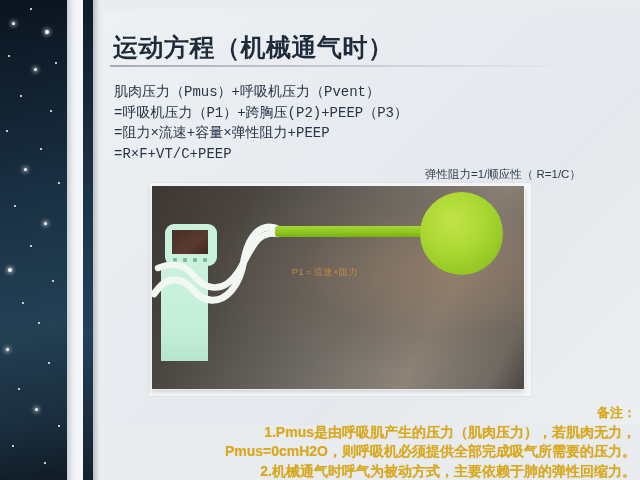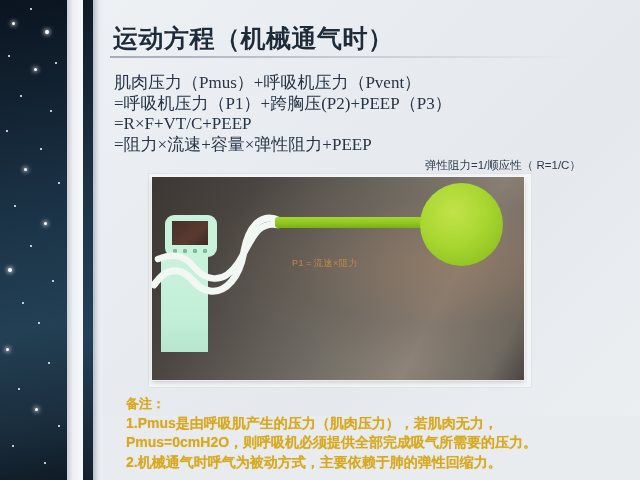--- a/index.html
+++ b/index.html
@@ -21,38 +21,38 @@
 
   
   .band-light-a{position:absolute;left:67px;top:0;width:16px;height:480px;
     background:linear-gradient(90deg,#c9cfd6,#eef1f4 40%,#f6f8f9 100%);}
   .band-dark{position:absolute;left:83px;top:0;width:10px;height:480px;
     background:linear-gradient(180deg,#0f1c28 0%,#1d3447 40%,#24415a 70%,#14212c 100%);}
   .band-light-b{position:absolute;left:93px;top:0;width:10px;height:480px;
     background:linear-gradient(90deg,#b9c0c8,#e7eaee 60%,#eceff2 100%);}
 
   
-  .panel{position:absolute;left:103px;top:0;width:537px;height:416px;
+  .panel{position:absolute;left:103px;top:9px;width:537px;height:416px;
     background:linear-gradient(135deg,#eef1f4 0%,#e8ebef 35%,#e5e9ed 65%,#eceff2 100%);}
 
   .title{
     position:absolute;left:10px;top:22px;
     font-size:25px;font-weight:bold;color:#1d2b3a;
     letter-spacing:.5px;white-space:nowrap;
     text-shadow:0 1px 0 rgba(255,255,255,.6);
   }
   .title-rule{
     position:absolute;left:7px;top:56px;width:462px;height:2px;
     background:linear-gradient(90deg,rgba(140,150,162,.75),rgba(170,180,190,.35) 70%,rgba(200,206,212,0));
   }
 
   .eq-block{position:absolute;left:11px;top:73px;width:520px;}
   .eq-line{
-    font-size:17px;color:#263445;line-height:20.5px;white-space:nowrap;
-    font-family:Liberation Serif, serif;
+    font-size:14px;color:#263445;line-height:20.5px;white-space:nowrap;
+    font-family:Liberation Mono, monospace;
   }
 
   .note-small{
     position:absolute;left:322px;top:158px;
     font-size:11.5px;color:#2c3a4a;white-space:nowrap;
   }
 
   
   .photo{
     position:absolute;left:49px;top:177px;width:372px;height:203px;
@@ -96,20 +96,21 @@
     font-size:9px;color:#d4913c;letter-spacing:.6px;white-space:nowrap;
     filter:blur(.6px);opacity:.85;margin-top:24px;
   }
 
   
   .remark{position:absolute;left:23px;top:394px;width:510px;}
   .remark-line{
     font-size:14px;font-weight:bold;line-height:19.5px;white-space:nowrap;
     color:#d8a81e;
     text-shadow:0 0 1px rgba(212,168,30,.5);
+    text-align:right;
   }
   .remark-line.head{font-size:13px;}
 </style>
 </head>
 <body>
 
 <div id="slide">
 
   <div class="star-strip">
     <span class="star big" style="left:12px;top:22px;width:3px;height:3px;"></span>
@@ -145,22 +146,22 @@
   <div class="band-light-b"></div>
 
   <div class="panel">
 
     <div class="title">运动方程（机械通气时）</div>
     <div class="title-rule"></div>
 
     <div class="eq-block">
       <div class="eq-line">肌肉压力（Pmus）+呼吸机压力（Pvent）</div>
       <div class="eq-line">=呼吸机压力（P1）+跨胸压(P2)+PEEP（P3）</div>
+      <div class="eq-line">=阻力×流速+容量×弹性阻力+PEEP</div>
       <div class="eq-line">=R×F+VT/C+PEEP</div>
-      <div class="eq-line">=阻力×流速+容量×弹性阻力+PEEP</div>
     </div>
 
     <div class="note-small">弹性阻力=1/顺应性（ R=1/C）</div>
 
     <div class="photo-frame"></div>
 
     <div class="photo">
 
       <div class="vent-head"></div>
       <div class="vent-screen"></div>

